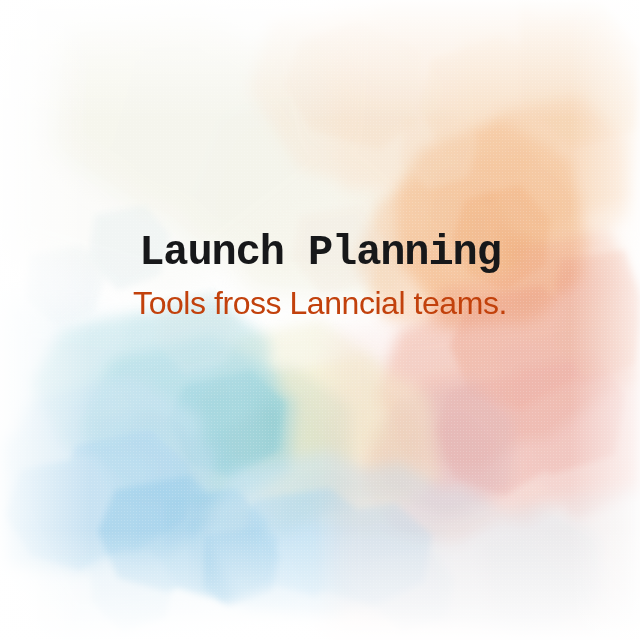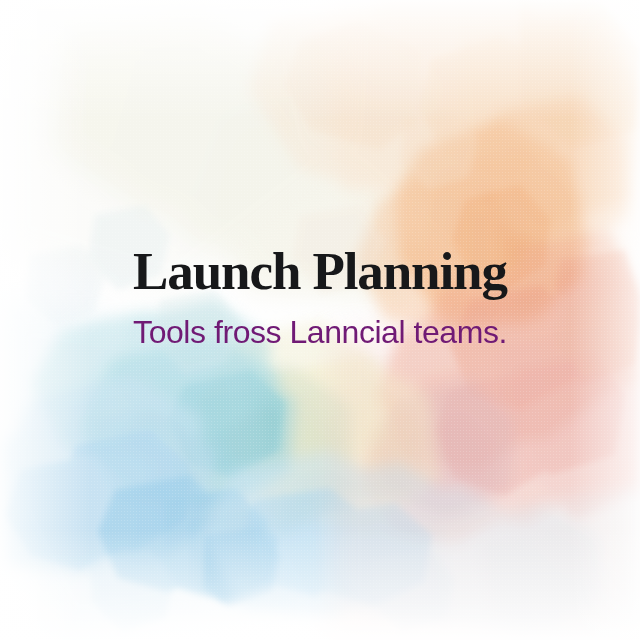--- a/index.html
+++ b/index.html
@@ -72,37 +72,37 @@
   
   .text-block {
     position: absolute;
     left: 0;
     right: 0;
     top: 228px;
     text-align: center;
     z-index: 6;
   }
   .headline {
-    margin: 16px;
-    font-family: Liberation Serif, serif;
-    font-size: 53px;
+    margin: 4px;
+    font-family: Liberation Mono, monospace;
+    font-size: 42px;
     line-height: 1.04;
     font-weight: 700;
     letter-spacing: -1.1px;
     color: #17181a;
     white-space: nowrap;
   }
   .subhead {
     margin: 10px 0 0 0;
     font-family: "Liberation Sans", sans-serif;
     font-size: 32px;
     line-height: 1.12;
     font-weight: 400;
     letter-spacing: -0.45px;
-    color: #701a75;
+    color: #c2410c;
     white-space: nowrap;
   }
 </style>
 </head>
 <body>
 
 <div id="poster">
 
   <div class="wash">
     <svg viewBox="0 0 640 640" xmlns="http://www.w3.org/2000/svg" aria-hidden="true">

